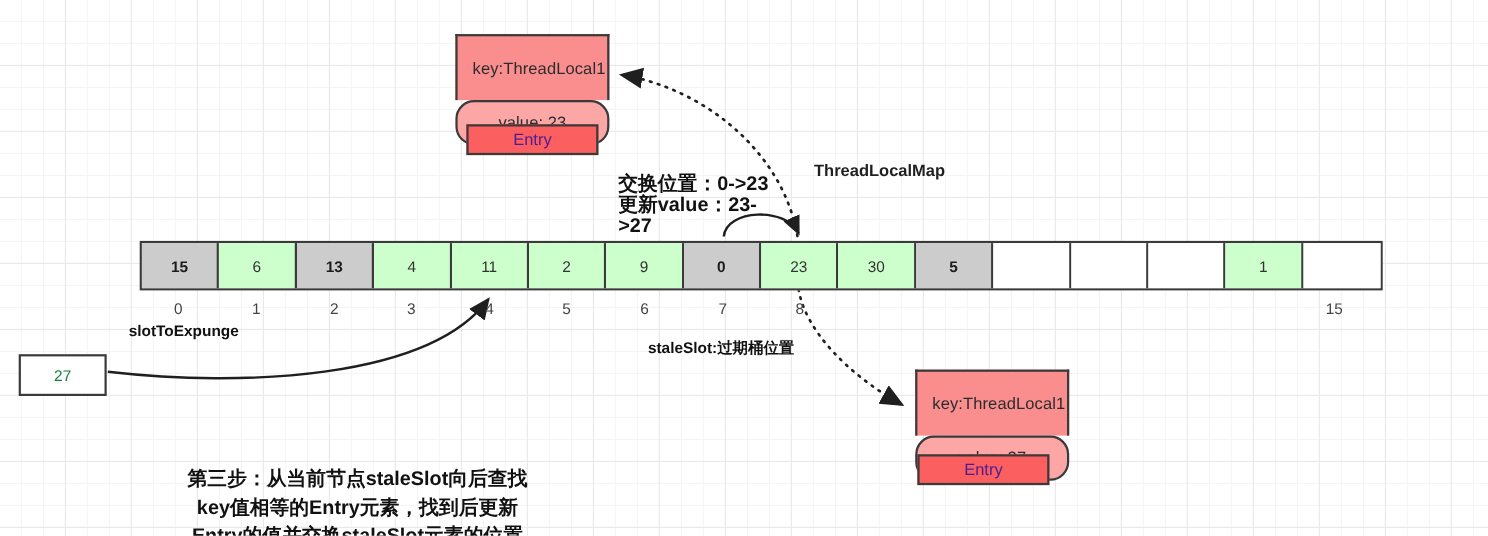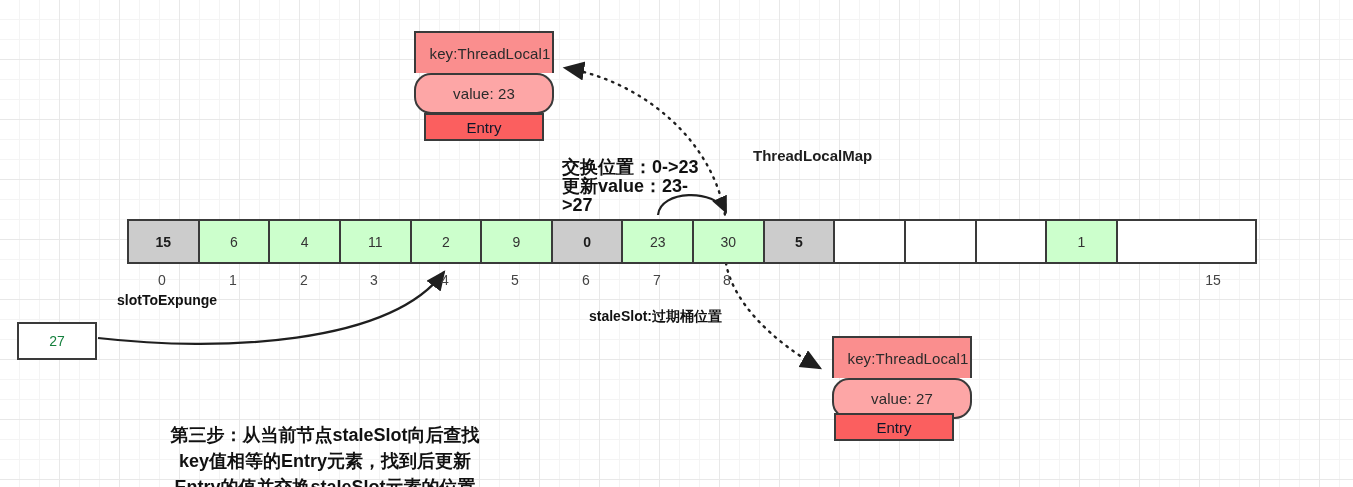--- a/index.html
+++ b/index.html
@@ -27,27 +27,27 @@
   .entry-box{position:absolute;}
   .entry-kv{
     box-sizing:border-box;
     border:2px solid #3a3a3a;
     background:#fa8e8e;
     color:#2b2b2b;
     font-size:15px;
     display:flex;align-items:center;justify-content:center;
     letter-spacing:0.1px;
   }
-  .entry-key{height:42px;border-bottom:none;padding-left:12px;}
+  .entry-key{height:60px;border-bottom:none;padding-left:12px;}
   .entry-val{height:41px;background:#fda6a6;border-top:2px solid #3a3a3a;border-radius:17px;}
   .entry-title{
     box-sizing:border-box;
     border:2px solid #3a3a3a;
     background:#fb5f5f;
-    color:#0f172a;
+    color:#4c1d95;
     font-size:15px;
     height:28px;
     display:flex;align-items:center;justify-content:center;
   }
 
   
   #array-wrap{position:absolute;left:127px;top:219px;}
   #array{
     display:flex;
     box-sizing:border-box;
@@ -90,21 +90,21 @@
   }
 
   #caption{
     position:absolute;left:115px;top:378px;width:420px;
     text-align:center;
     font-size:18px;font-weight:bold;color:#111111;
     line-height:26px;
     white-space:pre-line;
     margin-top:44px;
   }
-  #tlm-label{position:absolute;left:740px;top:147px;font-size:15px;font-weight:bold;color:#1f1f1f;margin-left:13px;}
+  #tlm-label{position:absolute;left:740px;top:147px;font-size:15px;font-weight:bold;color:#1f1f1f;}
   #swap-note{position:absolute;left:562px;top:158px;width:150px;font-size:18px;font-weight:bold;color:#111;line-height:19px;white-space:pre-line;}
   #slot-expunge{position:absolute;left:117px;top:292px;font-size:14px;font-weight:bold;color:#111;}
   #stale-slot{position:absolute;left:589px;top:308px;font-size:14px;font-weight:bold;color:#111;}
 </style>
 </head>
 <body>
 
 <div id="canvas">
 
   <svg id="svg-layer" viewBox="0 0 1353 487">
@@ -140,20 +140,21 @@
 
   <div id="tlm-label">ThreadLocalMap</div>
 
   <div id="swap-note">交换位置：0-&gt;23
 更新value：23-&gt;27</div>
 
   <div id="array-wrap">
     <div id="array">
         <div class="cell gray">15</div>
         <div class="cell green">6</div>
+        <div class="cell gray">13</div>
         <div class="cell green">4</div>
         <div class="cell green">11</div>
         <div class="cell green">2</div>
         <div class="cell green">9</div>
         <div class="cell gray">0</div>
         <div class="cell green">23</div>
         <div class="cell green">30</div>
         <div class="cell gray">5</div>
         <div class="cell empty"></div>
         <div class="cell empty"></div>

